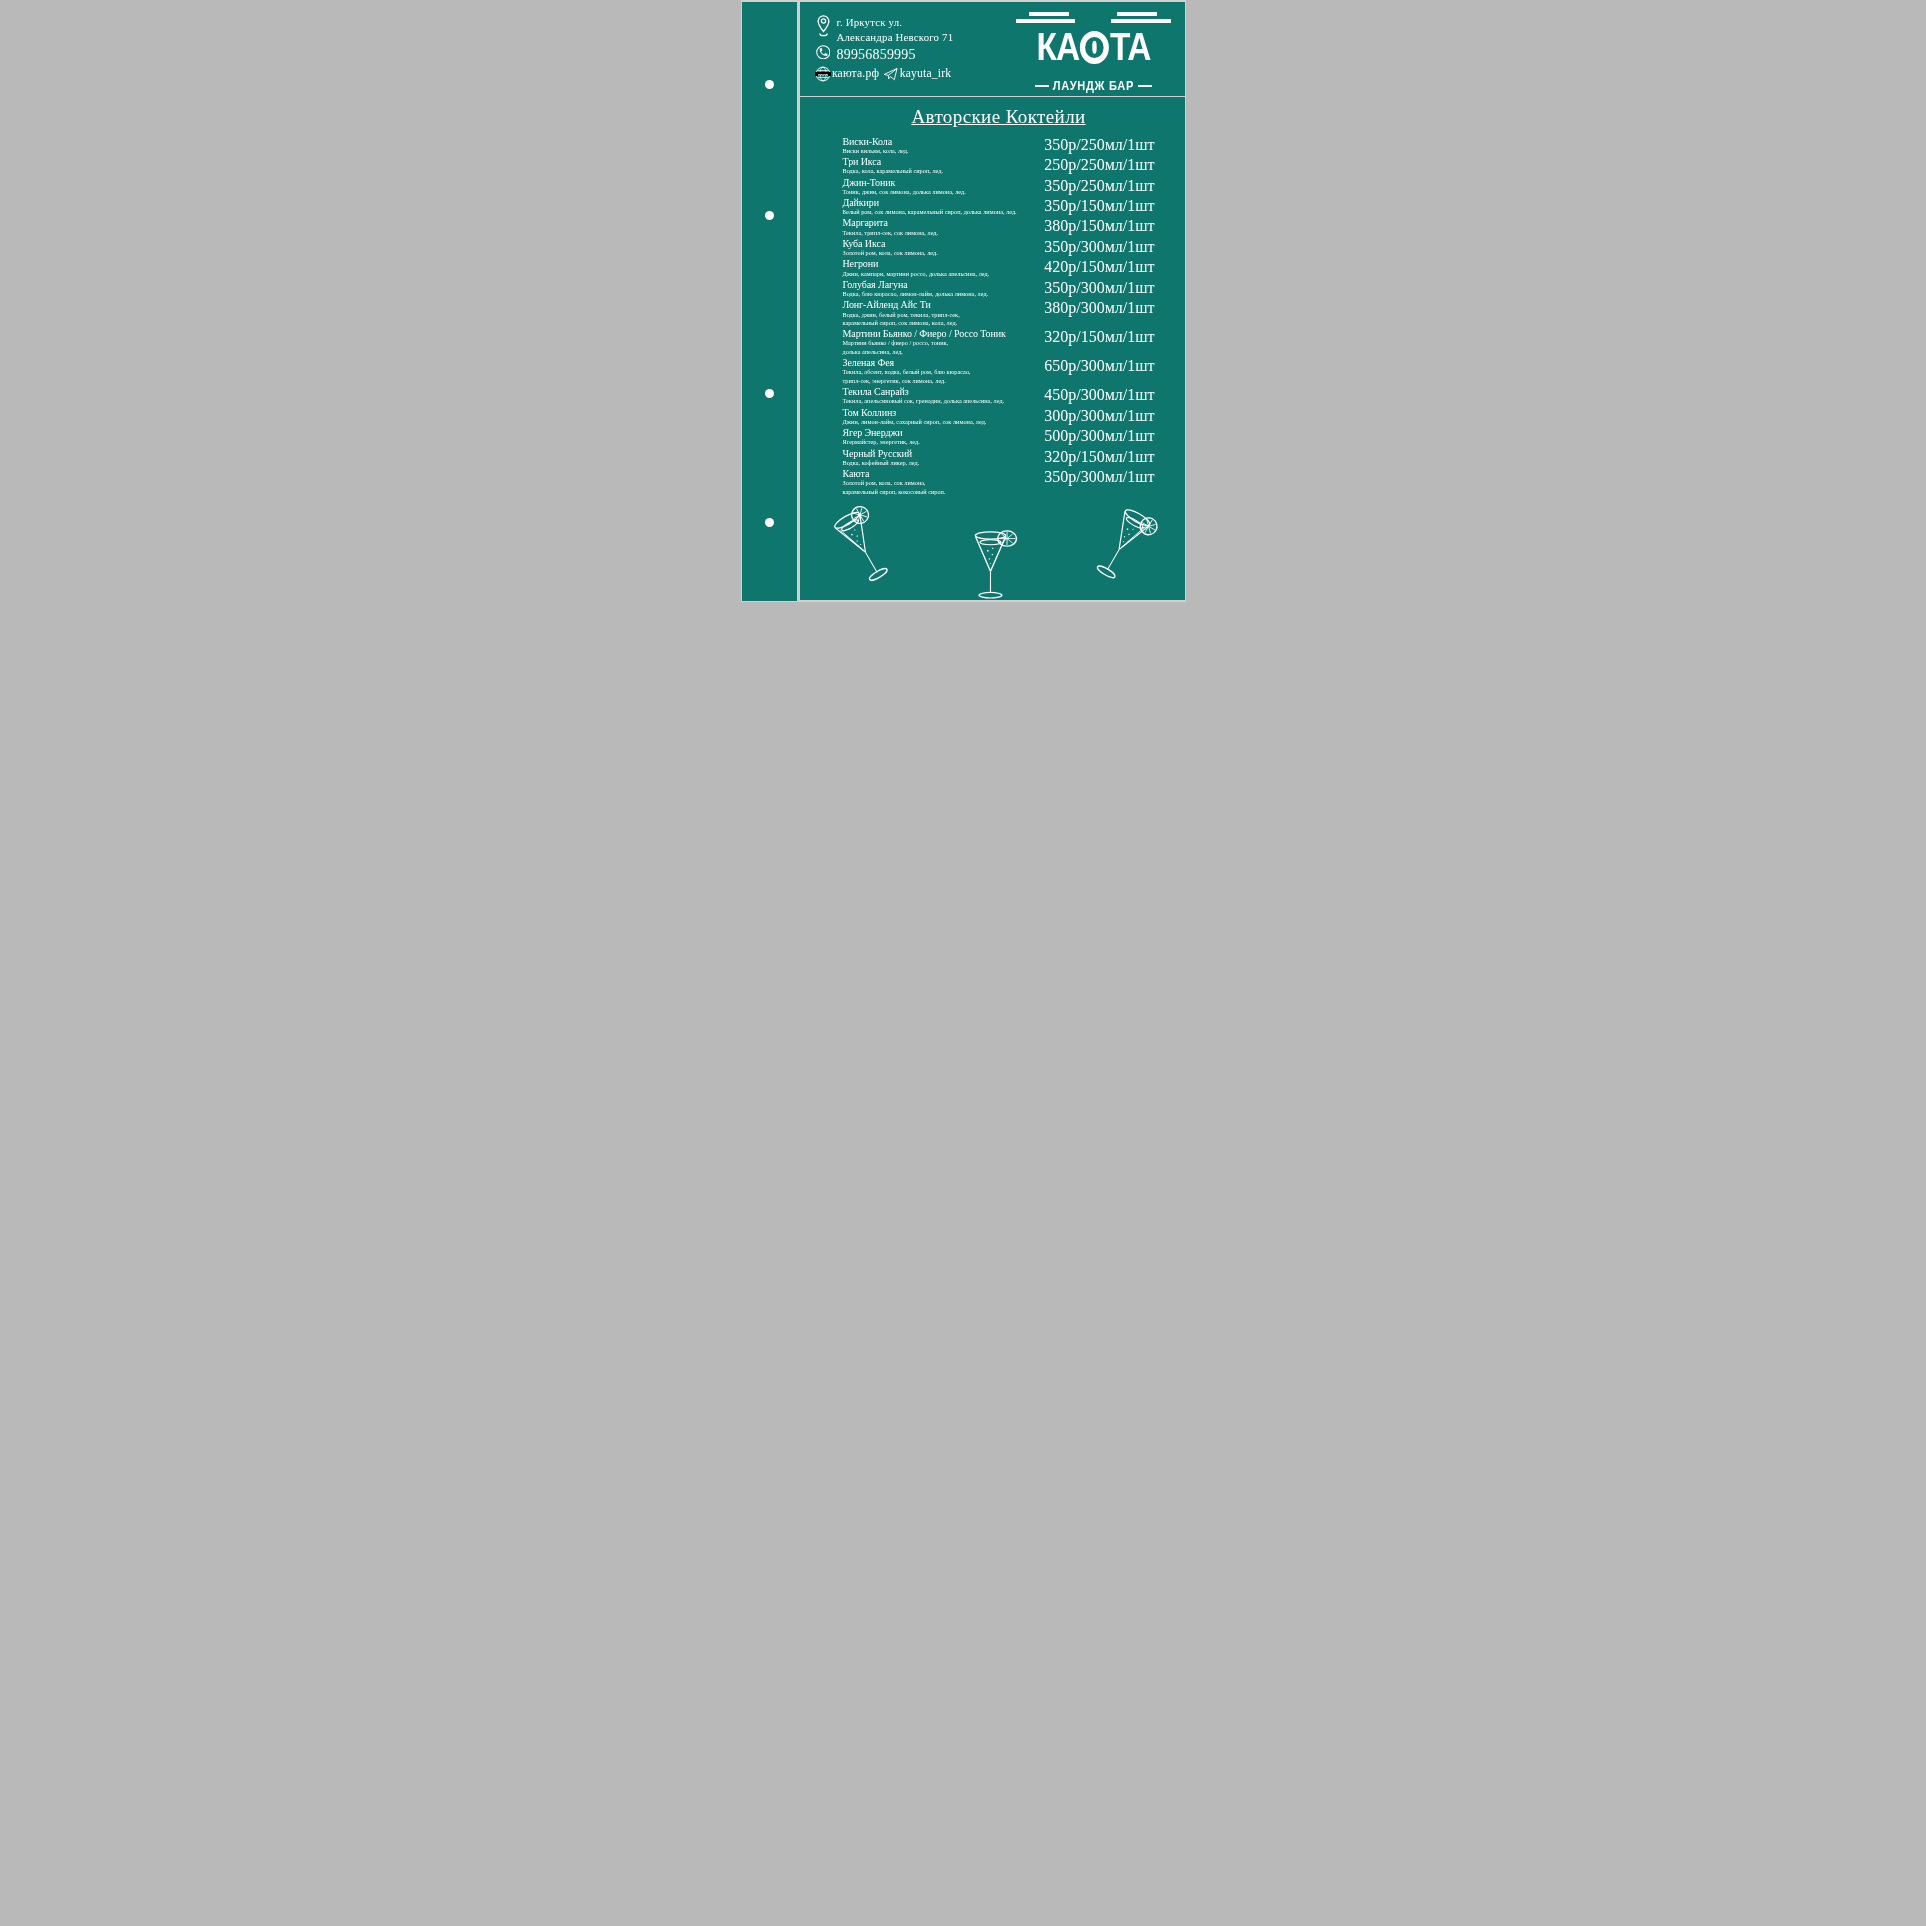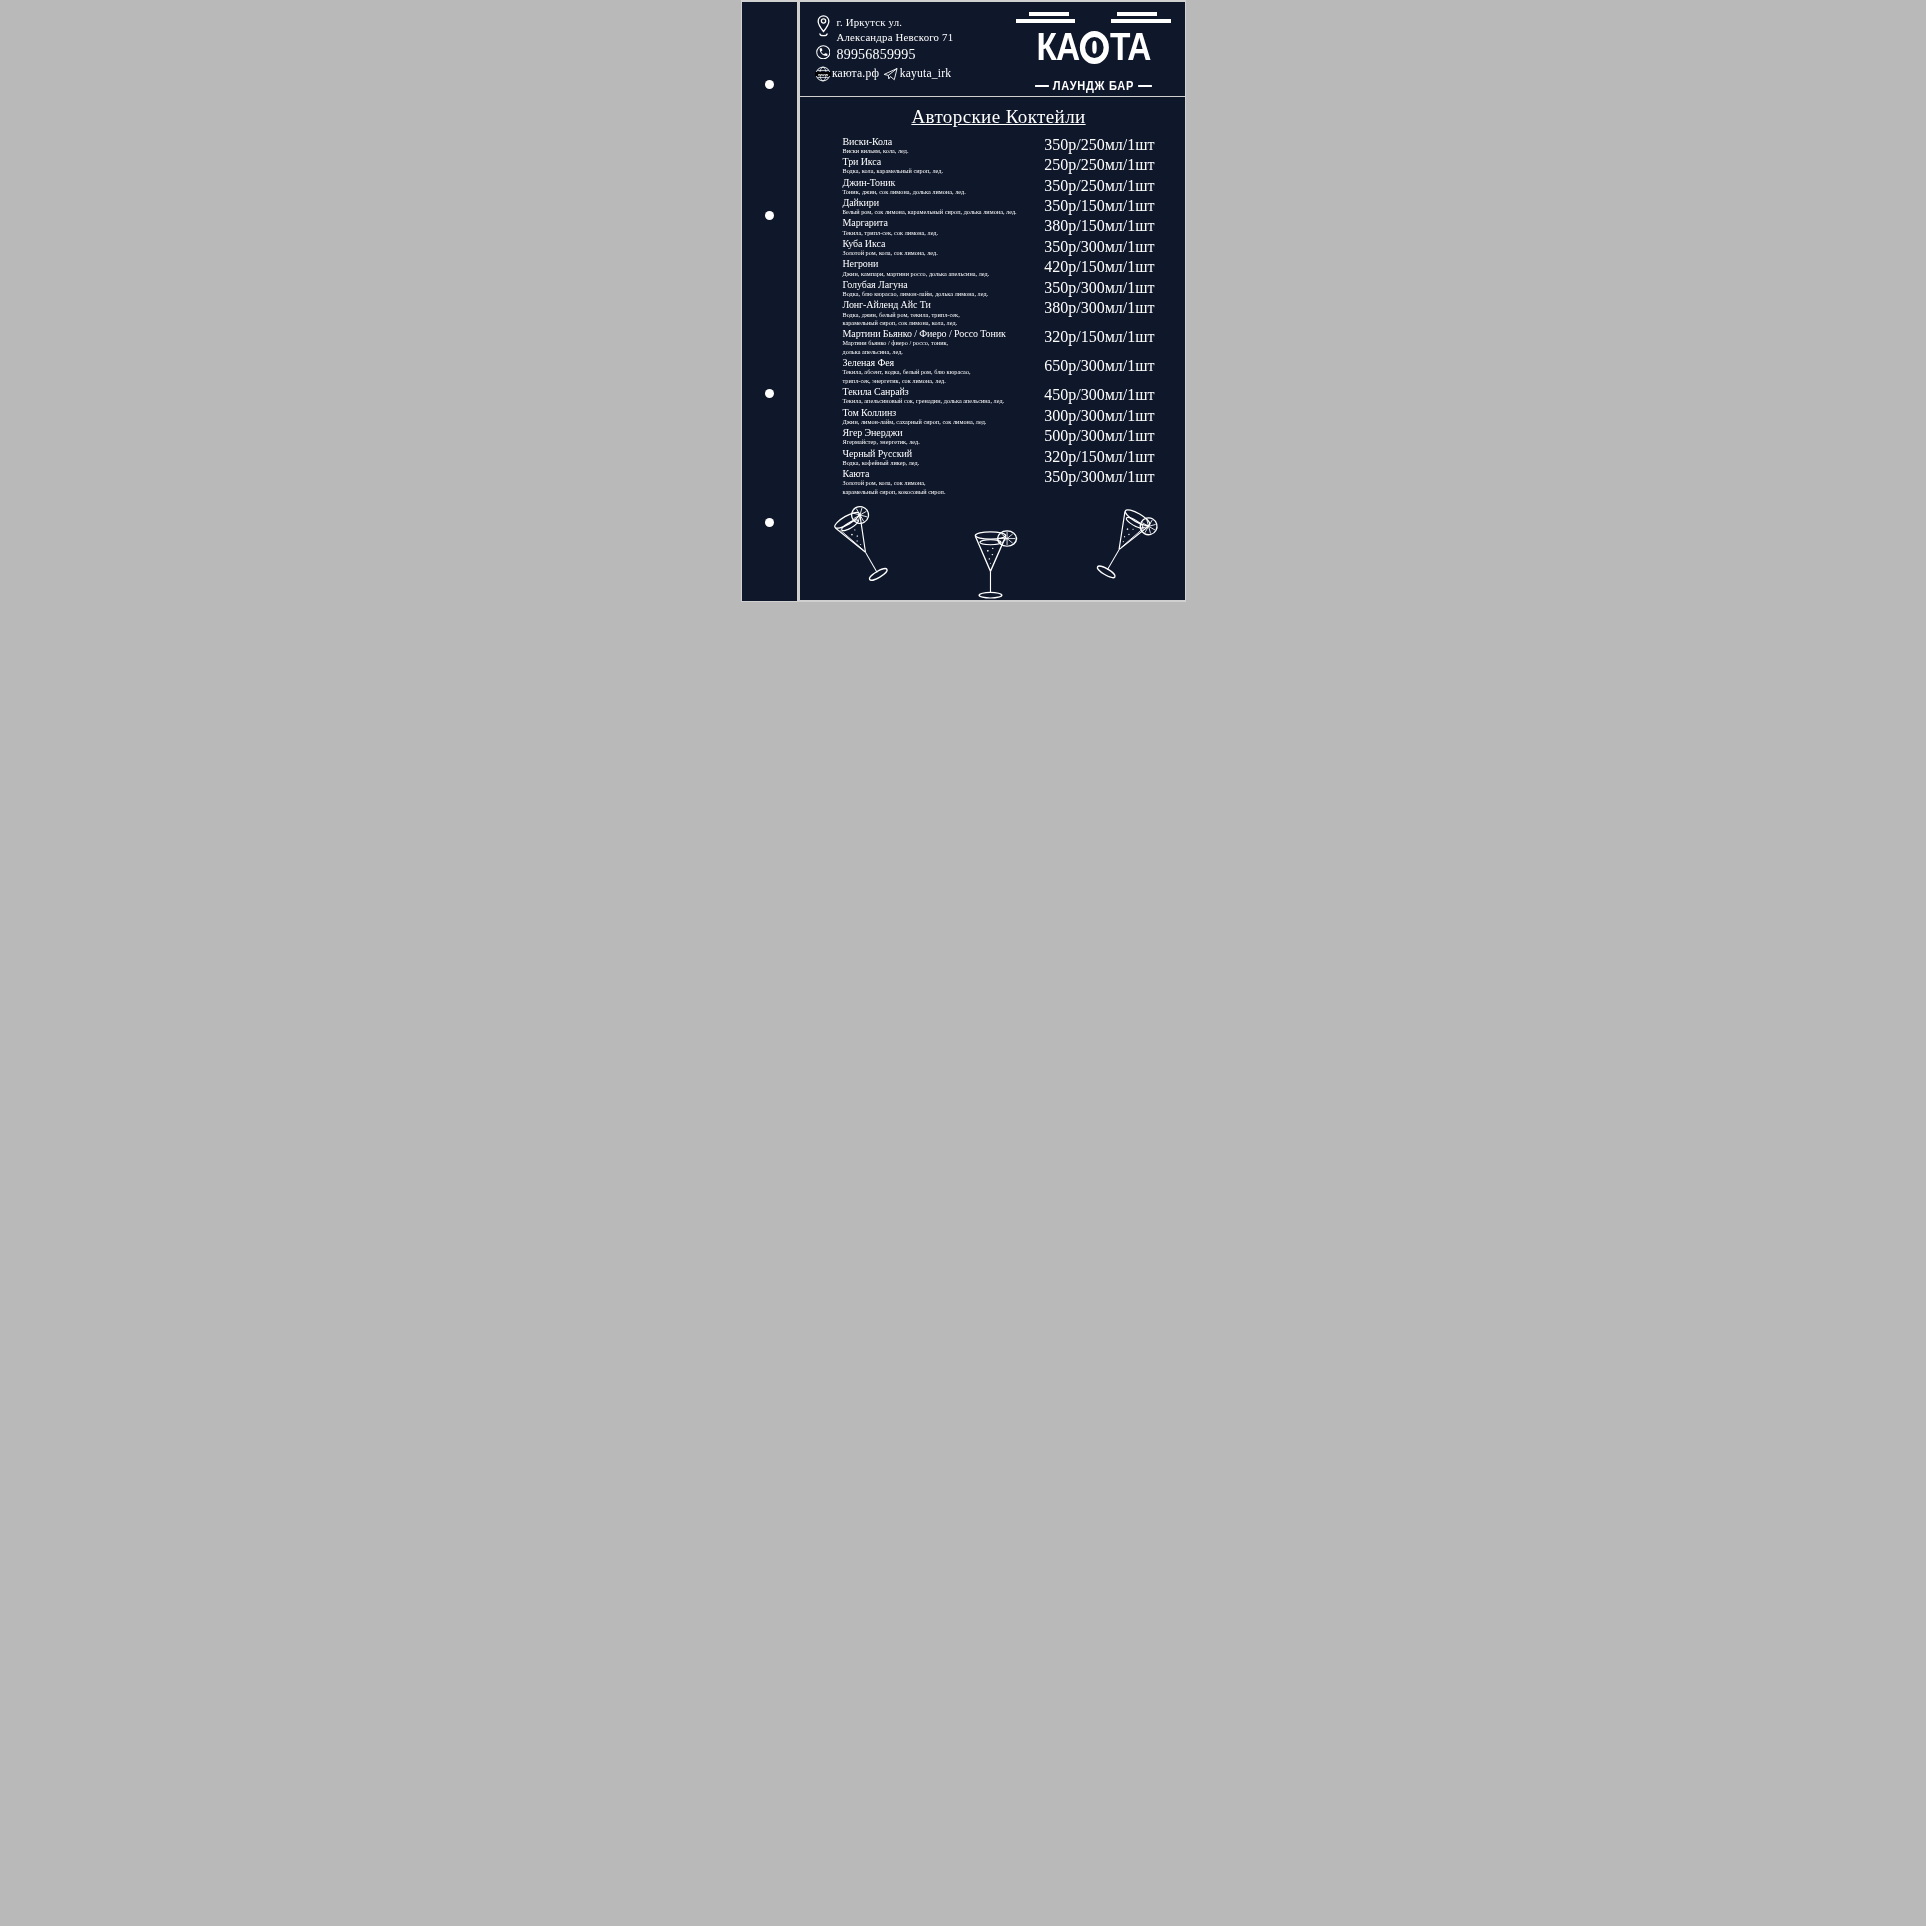--- a/index.html
+++ b/index.html
@@ -7,21 +7,21 @@
     background:#b9b9b9;
     font-family:"Liberation Serif", serif;
   }
   .page{
     position:relative;
     width:445px;height:602px;
     margin:0 auto;
     background:#d0d0d0;
     overflow:hidden;
   }
-  .block{background:#0f172a;position:absolute;}
+  .block{background:#0f766e;position:absolute;}
   
   .spine{left:1.9px;top:1.9px;width:55px;height:599px;}
   .hole{
     position:absolute;left:22.3px;width:9.2px;height:9.2px;border-radius:50%;
     background:#fff;
   }
   
   .header{left:59px;top:1.9px;width:385px;height:94px;color:#fff;}
   .contact-icon{position:absolute;}
   .contact-text{position:absolute;color:#fff;letter-spacing:0.2px;}

